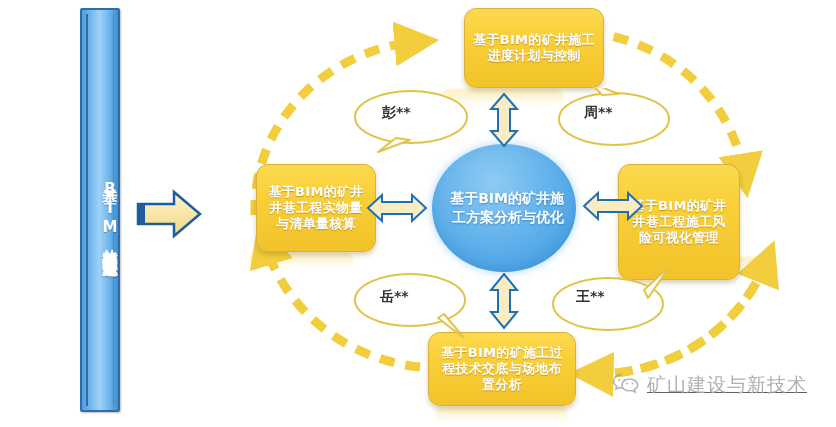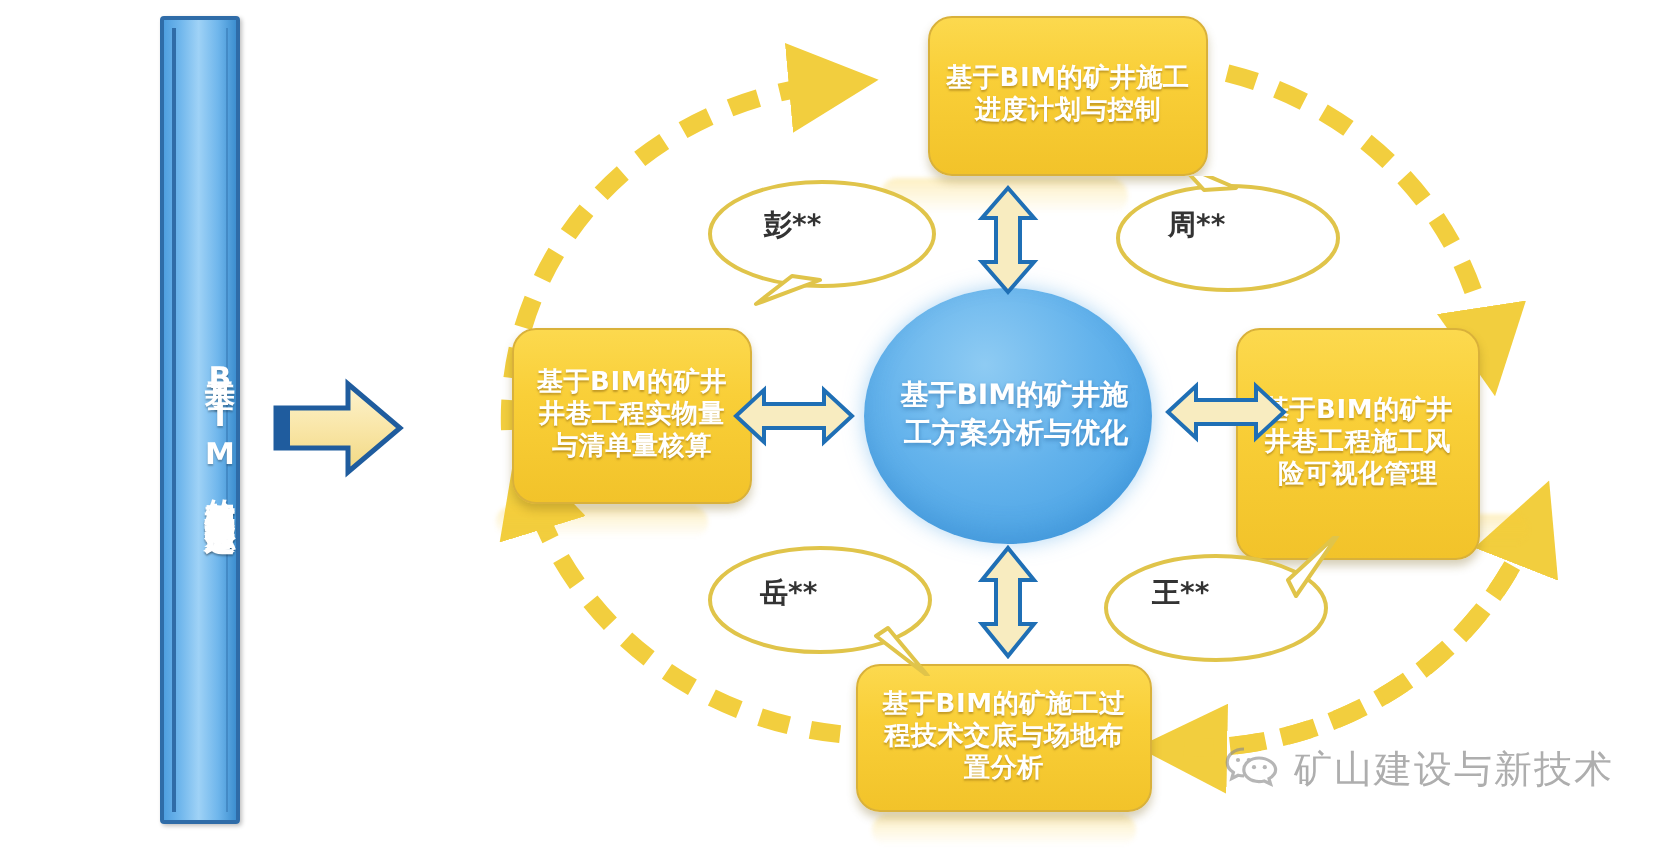--- a/index.html
+++ b/index.html
@@ -166,20 +166,21 @@
 
   
   .watermark {
     position: absolute;
     left: 612px;
     top: 372px;
     display: flex;
     align-items: center;
     gap: 7px;
     opacity: 0.62;
+    text-decoration: underline;
   }
   .wm-text {
     color: #7d7d7d;
     font-size: 19px;
     font-weight: normal;
     letter-spacing: 1px;
     text-shadow: 0 1px 0 rgba(255,255,255,0.8);
   }
 </style>
 </head>

